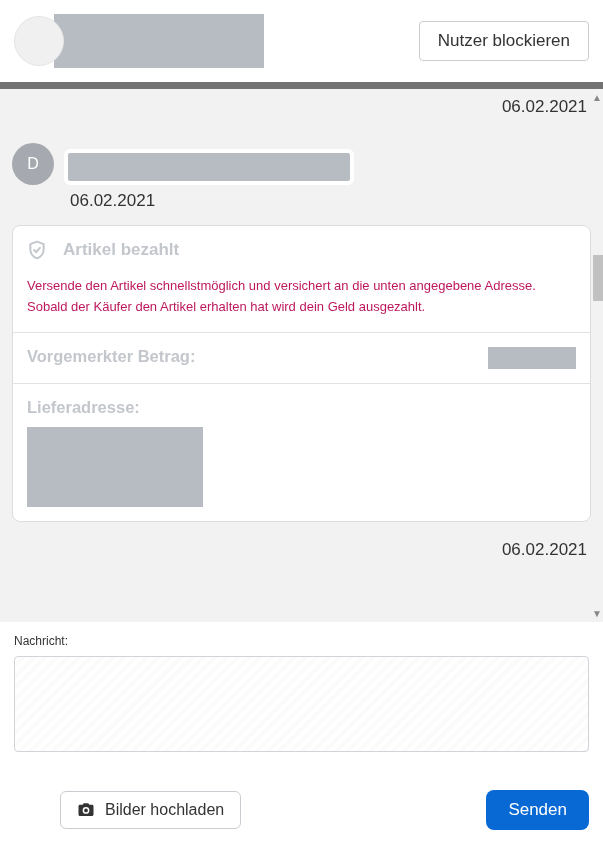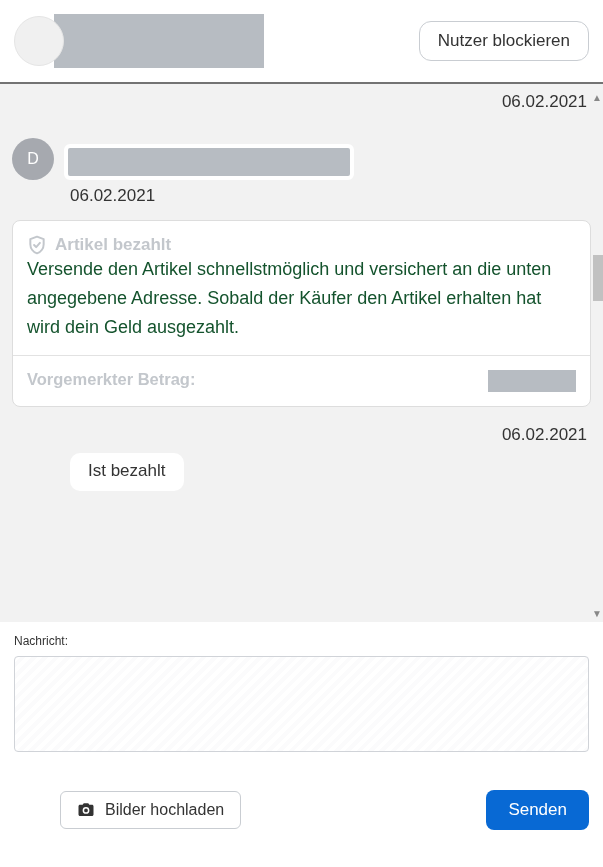--- a/index.html
+++ b/index.html
@@ -44,29 +44,29 @@
   }
   .header-name-placeholder {
     width: 210px;
     height: 54px;
     background: #b7bcc2;
     margin-left: -20px;
   }
   .block-btn {
     border: 1px solid #c9cdd2;
     background: #fff;
-    border-radius: 12px;
+    border-radius: 4px;
     padding: 9px 18px;
     font-size: 17px;
     color: #333;
     cursor: pointer;
   }
   .chat-area {
     background: #f2f2f2;
-    border-top: 2px solid #737373;
+    border-top: 7px solid #737373;
     height: 540px;
     overflow-y: auto;
     position: relative;
     padding: 0 12px 12px 12px;
   }
   .scroll-indicator{
     position:absolute;
     right:0;
     top:255px;
     width:10px;
@@ -131,32 +131,32 @@
     overflow: hidden;
   }
   .card-section {
     padding: 14px 14px;
     border-bottom: 1px solid #e2e2e2;
   }
   .card-section:last-child { border-bottom: none; }
   .card-title-row {
     display: flex;
     align-items: center;
-    gap: 8px;
-    margin-bottom: 0;
+    gap: 16px;
+    margin-bottom: 16px;
   }
   .shield-icon { color: #c3c7cc; display:inline-flex; }
   .card-title {
     font-weight: 700;
     color: #c3c7cc;
     font-size: 17px;
   }
   .card-body {
-    color: #14532d;
-    font-size: 18px;
+    color: #be185d;
+    font-size: 13px;
     line-height: 1.6;
   }
   .card-row {
     display: flex;
     justify-content: space-between;
     align-items: flex-start;
   }
   .card-label {
     font-weight: 700;
     color: #c3c7cc;
@@ -261,25 +261,28 @@
           </svg>
         </span>
         <span class="card-title">Artikel bezahlt</span>
       </div>
       <div class="card-body">Versende den Artikel schnellstmöglich und versichert an die unten angegebene Adresse. Sobald der Käufer den Artikel erhalten hat wird dein Geld ausgezahlt.</div>
     </div>
     <div class="card-section card-row">
       <span class="card-label">Vorgemerkter Betrag:</span>
       <div class="amount-placeholder"></div>
     </div>
+    <div class="card-section">
+      <span class="card-label">Lieferadresse:</span>
+      <div class="address-placeholder"></div>
+    </div>
   </div>
 
   <div class="date-sep" style="margin-top:10px;">06.02.2021</div>
 
-  <div class="msg-bubble-text">Ist bezahlt</div>
 </div>
 
 <span class="arrow-up">▲</span>
 <div class="scroll-indicator"></div>
 <span class="arrow-down">▼</span>
 
 <div class="compose">
   <label class="compose-label">Nachricht:</label>
   <textarea class="compose-input" style=""></textarea>
   <div class="compose-actions">

